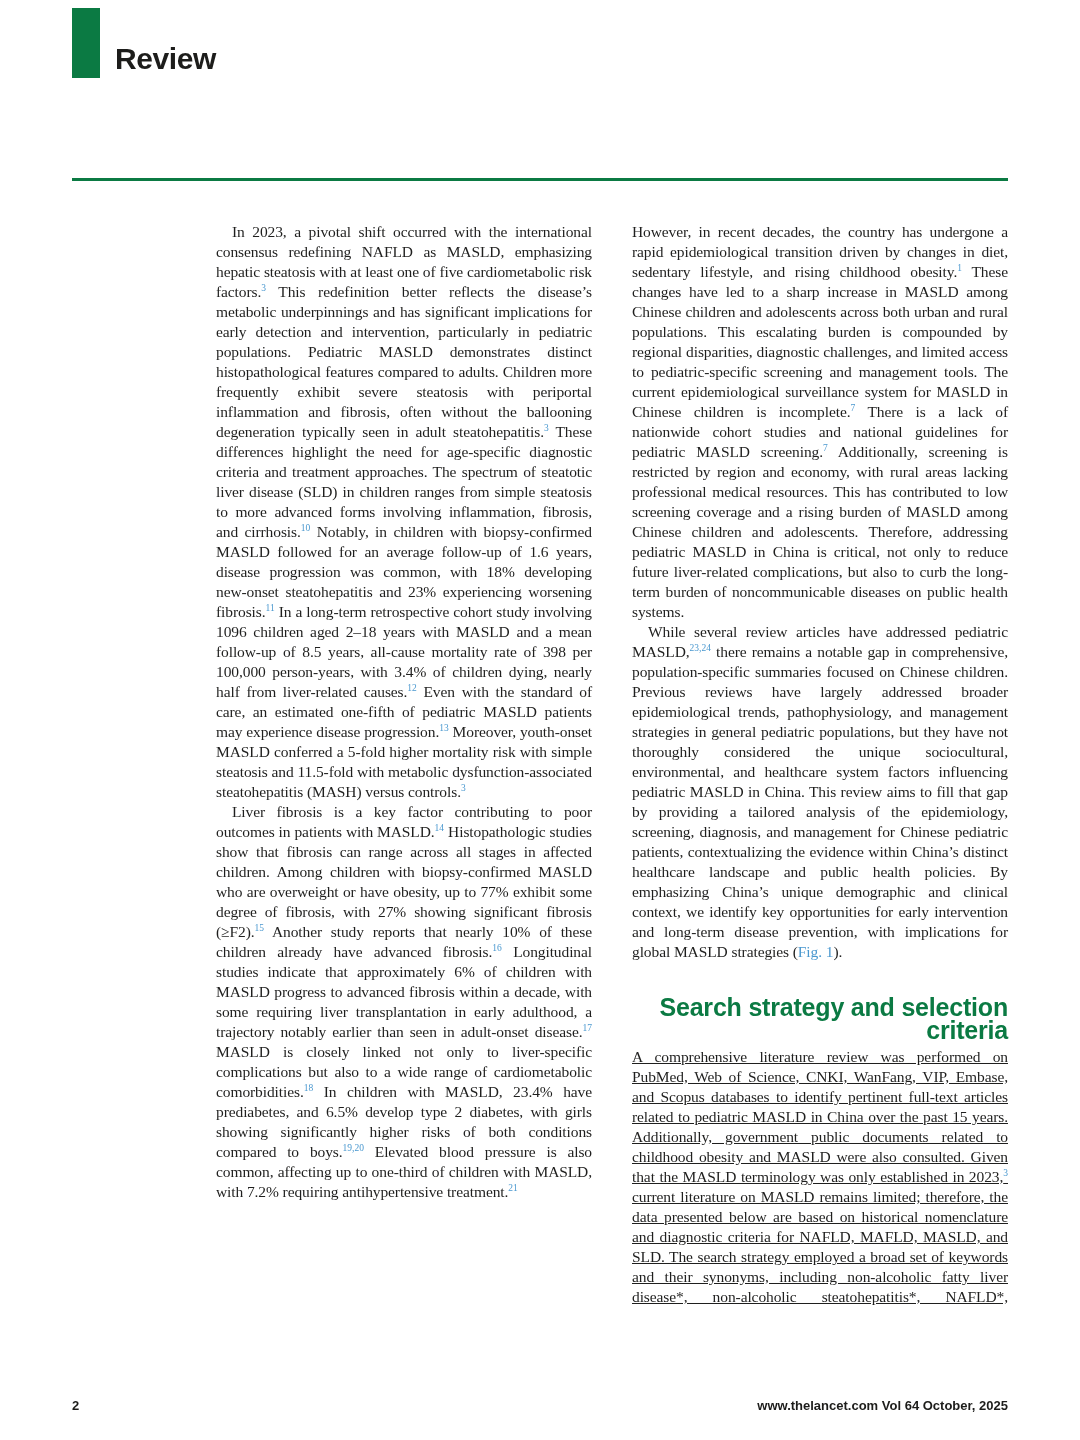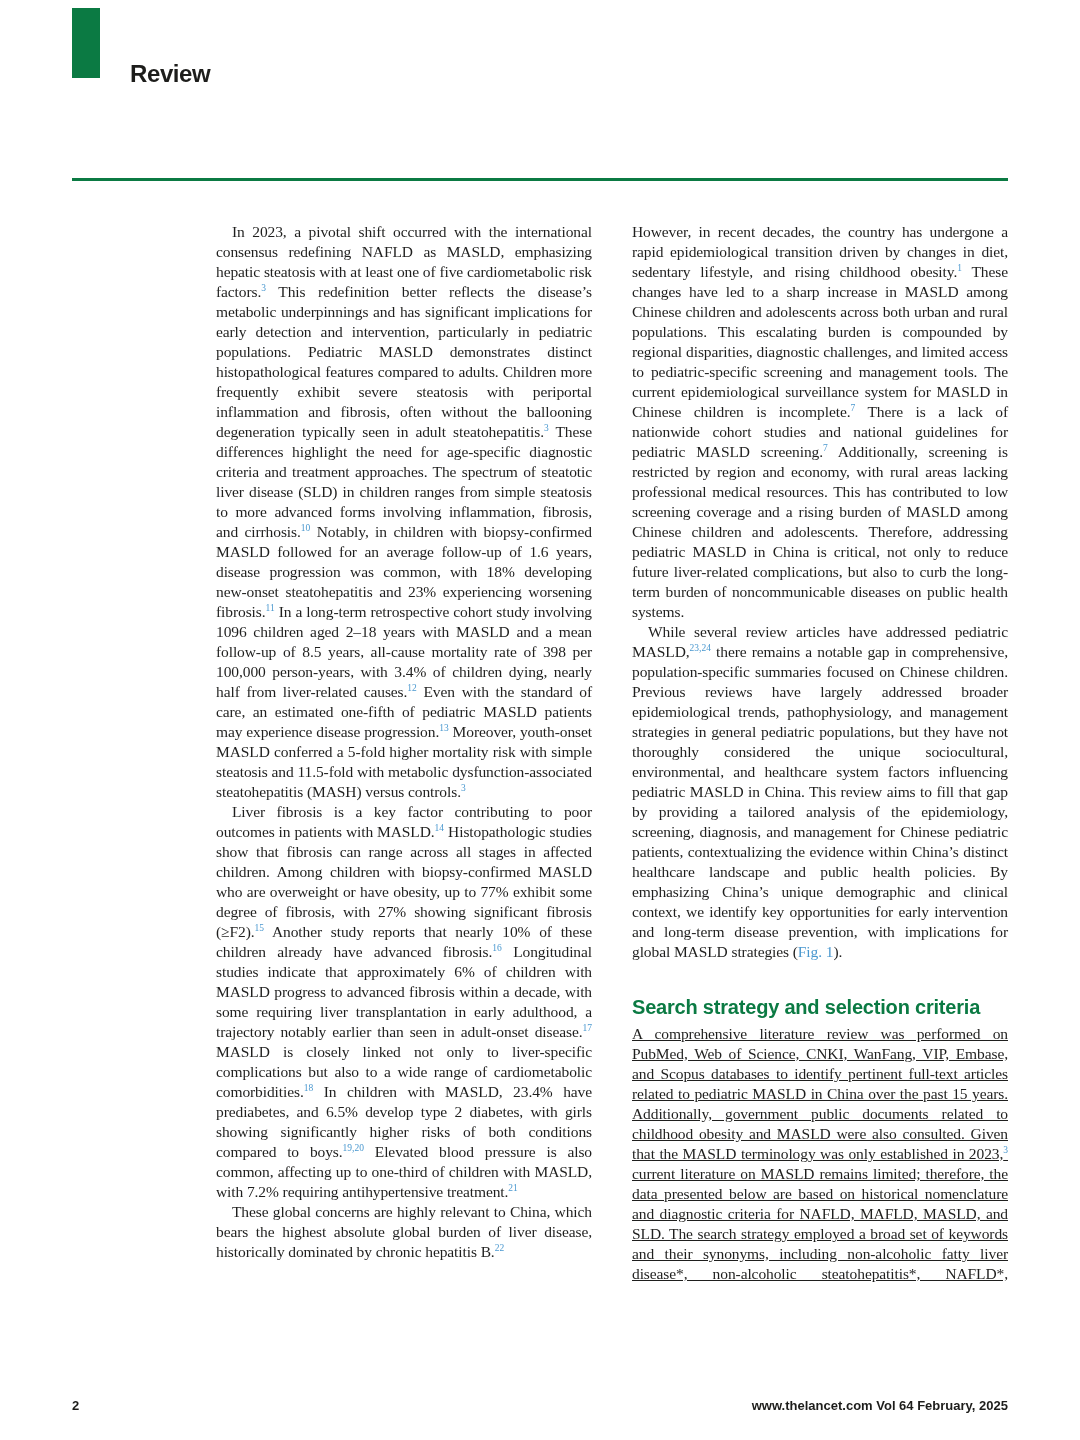--- a/index.html
+++ b/index.html
@@ -26,23 +26,23 @@
     left: 72px;
     top: 8px;
     width: 28px;
     height: 70px;
     background: var(--green);
   }
   .kicker {
     position: absolute;
     left: 114px;
     top: 40px;
-    margin: 16px;
+    margin: 1px;
     font-family: "Liberation Sans", "DejaVu Sans", sans-serif;
-    font-size: 24px;
+    font-size: 30px;
     line-height: 36px;
     font-weight: 700;
     letter-spacing: -0.4px;
     color: #1d1d1b;
     text-align: right;
   }
   .header-rule {
     position: absolute;
     left: 72px;
     top: 178px;
@@ -84,25 +84,26 @@
     line-height: 0;
     letter-spacing: 0;
   }
   .fig-link {
     color: var(--blue);
     margin-top: 8px;
   }
   .section-heading {
     margin: 34px 0 5px 0;
     font-family: "Liberation Sans", "DejaVu Sans", sans-serif;
-    font-size: 20px;
+    font-size: 25px;
     line-height: 23px;
     font-weight: 700;
     letter-spacing: -0.2px;
     color: var(--green);
+    text-align: right;
   }
   .footer {
     position: absolute;
     left: 72px;
     top: 1398px;
     width: 936px;
     display: flex;
     justify-content: space-between;
     align-items: baseline;
     font-family: "Liberation Sans", "DejaVu Sans", sans-serif;
@@ -116,27 +117,26 @@
 
 <div class="page">
   <div class="kicker-bar"></div>
   <h1 class="kicker">Review</h1>
   <div class="header-rule"></div>
 
   <div class="content">
     <div class="col" id="col-left">
         <p class="para indent"><span>In 2023, a pivotal shift occurred with the international consensus redefining NAFLD as MASLD, emphasizing hepatic steatosis with at least one of five cardiometabolic risk factors.</span><sup class="ref">3</sup><span> This redefinition better reflects the disease’s metabolic underpinnings and has significant implications for early detection and intervention, particularly in pediatric populations. Pediatric MASLD demonstrates distinct histopathological features compared to adults. Children more frequently exhibit severe steatosis with periportal inflammation and fibrosis, often without the ballooning degeneration typically seen in adult steatohepatitis.</span><sup class="ref">3</sup><span> These differences highlight the need for age-specific diagnostic criteria and treatment approaches. The spectrum of steatotic liver disease (SLD) in children ranges from simple steatosis to more advanced forms involving inflammation, fibrosis, and cirrhosis.</span><sup class="ref">10</sup><span> Notably, in children with biopsy-confirmed MASLD followed for an average follow-up of 1.6 years, disease progression was common, with 18% developing new-onset steatohepatitis and 23% experiencing worsening fibrosis.</span><sup class="ref">11</sup><span> In a long-term retrospective cohort study involving 1096 children aged 2–18 years with MASLD and a mean follow-up of 8.5 years, all-cause mortality rate of 398 per 100,000 person-years, with 3.4% of children dying, nearly half from liver-related causes.</span><sup class="ref">12</sup><span> Even with the standard of care, an estimated one-fifth of pediatric MASLD patients may experience disease progression.</span><sup class="ref">13</sup><span> Moreover, youth-onset MASLD conferred a 5-fold higher mortality risk with simple steatosis and 11.5-fold with metabolic dysfunction-associated steatohepatitis (MASH) versus controls.</span><sup class="ref">3</sup></p>
         <p class="para indent"><span>Liver fibrosis is a key factor contributing to poor outcomes in patients with MASLD.</span><sup class="ref">14</sup><span> Histopathologic studies show that fibrosis can range across all stages in affected children. Among children with biopsy-confirmed MASLD who are overweight or have obesity, up to 77% exhibit some degree of fibrosis, with 27% showing significant fibrosis (≥F2).</span><sup class="ref">15</sup><span> Another study reports that nearly 10% of these children already have advanced fibrosis.</span><sup class="ref">16</sup><span> Longitudinal studies indicate that approximately 6% of children with MASLD progress to advanced fibrosis within a decade, with some requiring liver transplantation in early adulthood, a trajectory notably earlier than seen in adult-onset disease.</span><sup class="ref">17</sup><span> MASLD is closely linked not only to liver-specific complications but also to a wide range of cardiometabolic comorbidities.</span><sup class="ref">18</sup><span> In children with MASLD, 23.4% have prediabetes, and 6.5% develop type 2 diabetes, with girls showing significantly higher risks of both conditions compared to boys.</span><sup class="ref">19,20</sup><span> Elevated blood pressure is also common, affecting up to one-third of children with MASLD, with 7.2% requiring antihypertensive treatment.</span><sup class="ref">21</sup></p>
-        <p class="para indent"><span>These global concerns are highly relevant to China, which bears the highest absolute global burden of liver disease, historically dominated by chronic hepatitis B.</span><sup class="ref">22</sup></p>
       </div>
     <div class="col" id="col-right">
         <p class="para"><span>However, in recent decades, the country has undergone a rapid epidemiological transition driven by changes in diet, sedentary lifestyle, and rising childhood obesity.</span><sup class="ref">1</sup><span> These changes have led to a sharp increase in MASLD among Chinese children and adolescents across both urban and rural populations. This escalating burden is compounded by regional disparities, diagnostic challenges, and limited access to pediatric-specific screening and management tools. The current epidemiological surveillance system for MASLD in Chinese children is incomplete.</span><sup class="ref">7</sup><span> There is a lack of nationwide cohort studies and national guidelines for pediatric MASLD screening.</span><sup class="ref">7</sup><span> Additionally, screening is restricted by region and economy, with rural areas lacking professional medical resources. This has contributed to low screening coverage and a rising burden of MASLD among Chinese children and adolescents. Therefore, addressing pediatric MASLD in China is critical, not only to reduce future liver-related complications, but also to curb the long-term burden of noncommunicable diseases on public health systems.</span></p>
         <p class="para indent"><span>While several review articles have addressed pediatric MASLD,</span><sup class="ref">23,24</sup><span> there remains a notable gap in comprehensive, population-specific summaries focused on Chinese children. Previous reviews have largely addressed broader epidemiological trends, pathophysiology, and management strategies in general pediatric populations, but they have not thoroughly considered the unique sociocultural, environmental, and healthcare system factors influencing pediatric MASLD in China. This review aims to fill that gap by providing a tailored analysis of the epidemiology, screening, diagnosis, and management for Chinese pediatric patients, contextualizing the evidence within China’s distinct healthcare landscape and public health policies. By emphasizing China’s unique demographic and clinical context, we identify key opportunities for early intervention and long-term disease prevention, with implications for global MASLD strategies (</span><span class="fig-link">Fig. 1</span><span>).</span></p>
         <h2 class="section-heading">Search strategy and selection criteria</h2>
         <p class="para justify-last"><span>A comprehensive literature review was performed on PubMed, Web of Science, CNKI, WanFang, VIP, Embase, and Scopus databases to identify pertinent full-text articles related to pediatric MASLD in China over the past 15 years. Additionally, government public documents related to childhood obesity and MASLD were also consulted. Given that the MASLD terminology was only established in 2023,</span><sup class="ref">3</sup><span> current literature on MASLD remains limited; therefore, the data presented below are based on historical nomenclature and diagnostic criteria for NAFLD, MAFLD, MASLD, and SLD. The search strategy employed a broad set of keywords and their synonyms, including non-alcoholic fatty liver disease*, non-alcoholic steatohepatitis*, NAFLD*,</span></p>
       </div>
   </div>
 
   <div class="footer">
     <span>2</span>
-    <span>www.thelancet.com Vol 64 February, 2025</span>
+    <span>www.thelancet.com Vol 64 October, 2025</span>
   </div>
 </div>
 
 </body></html>

